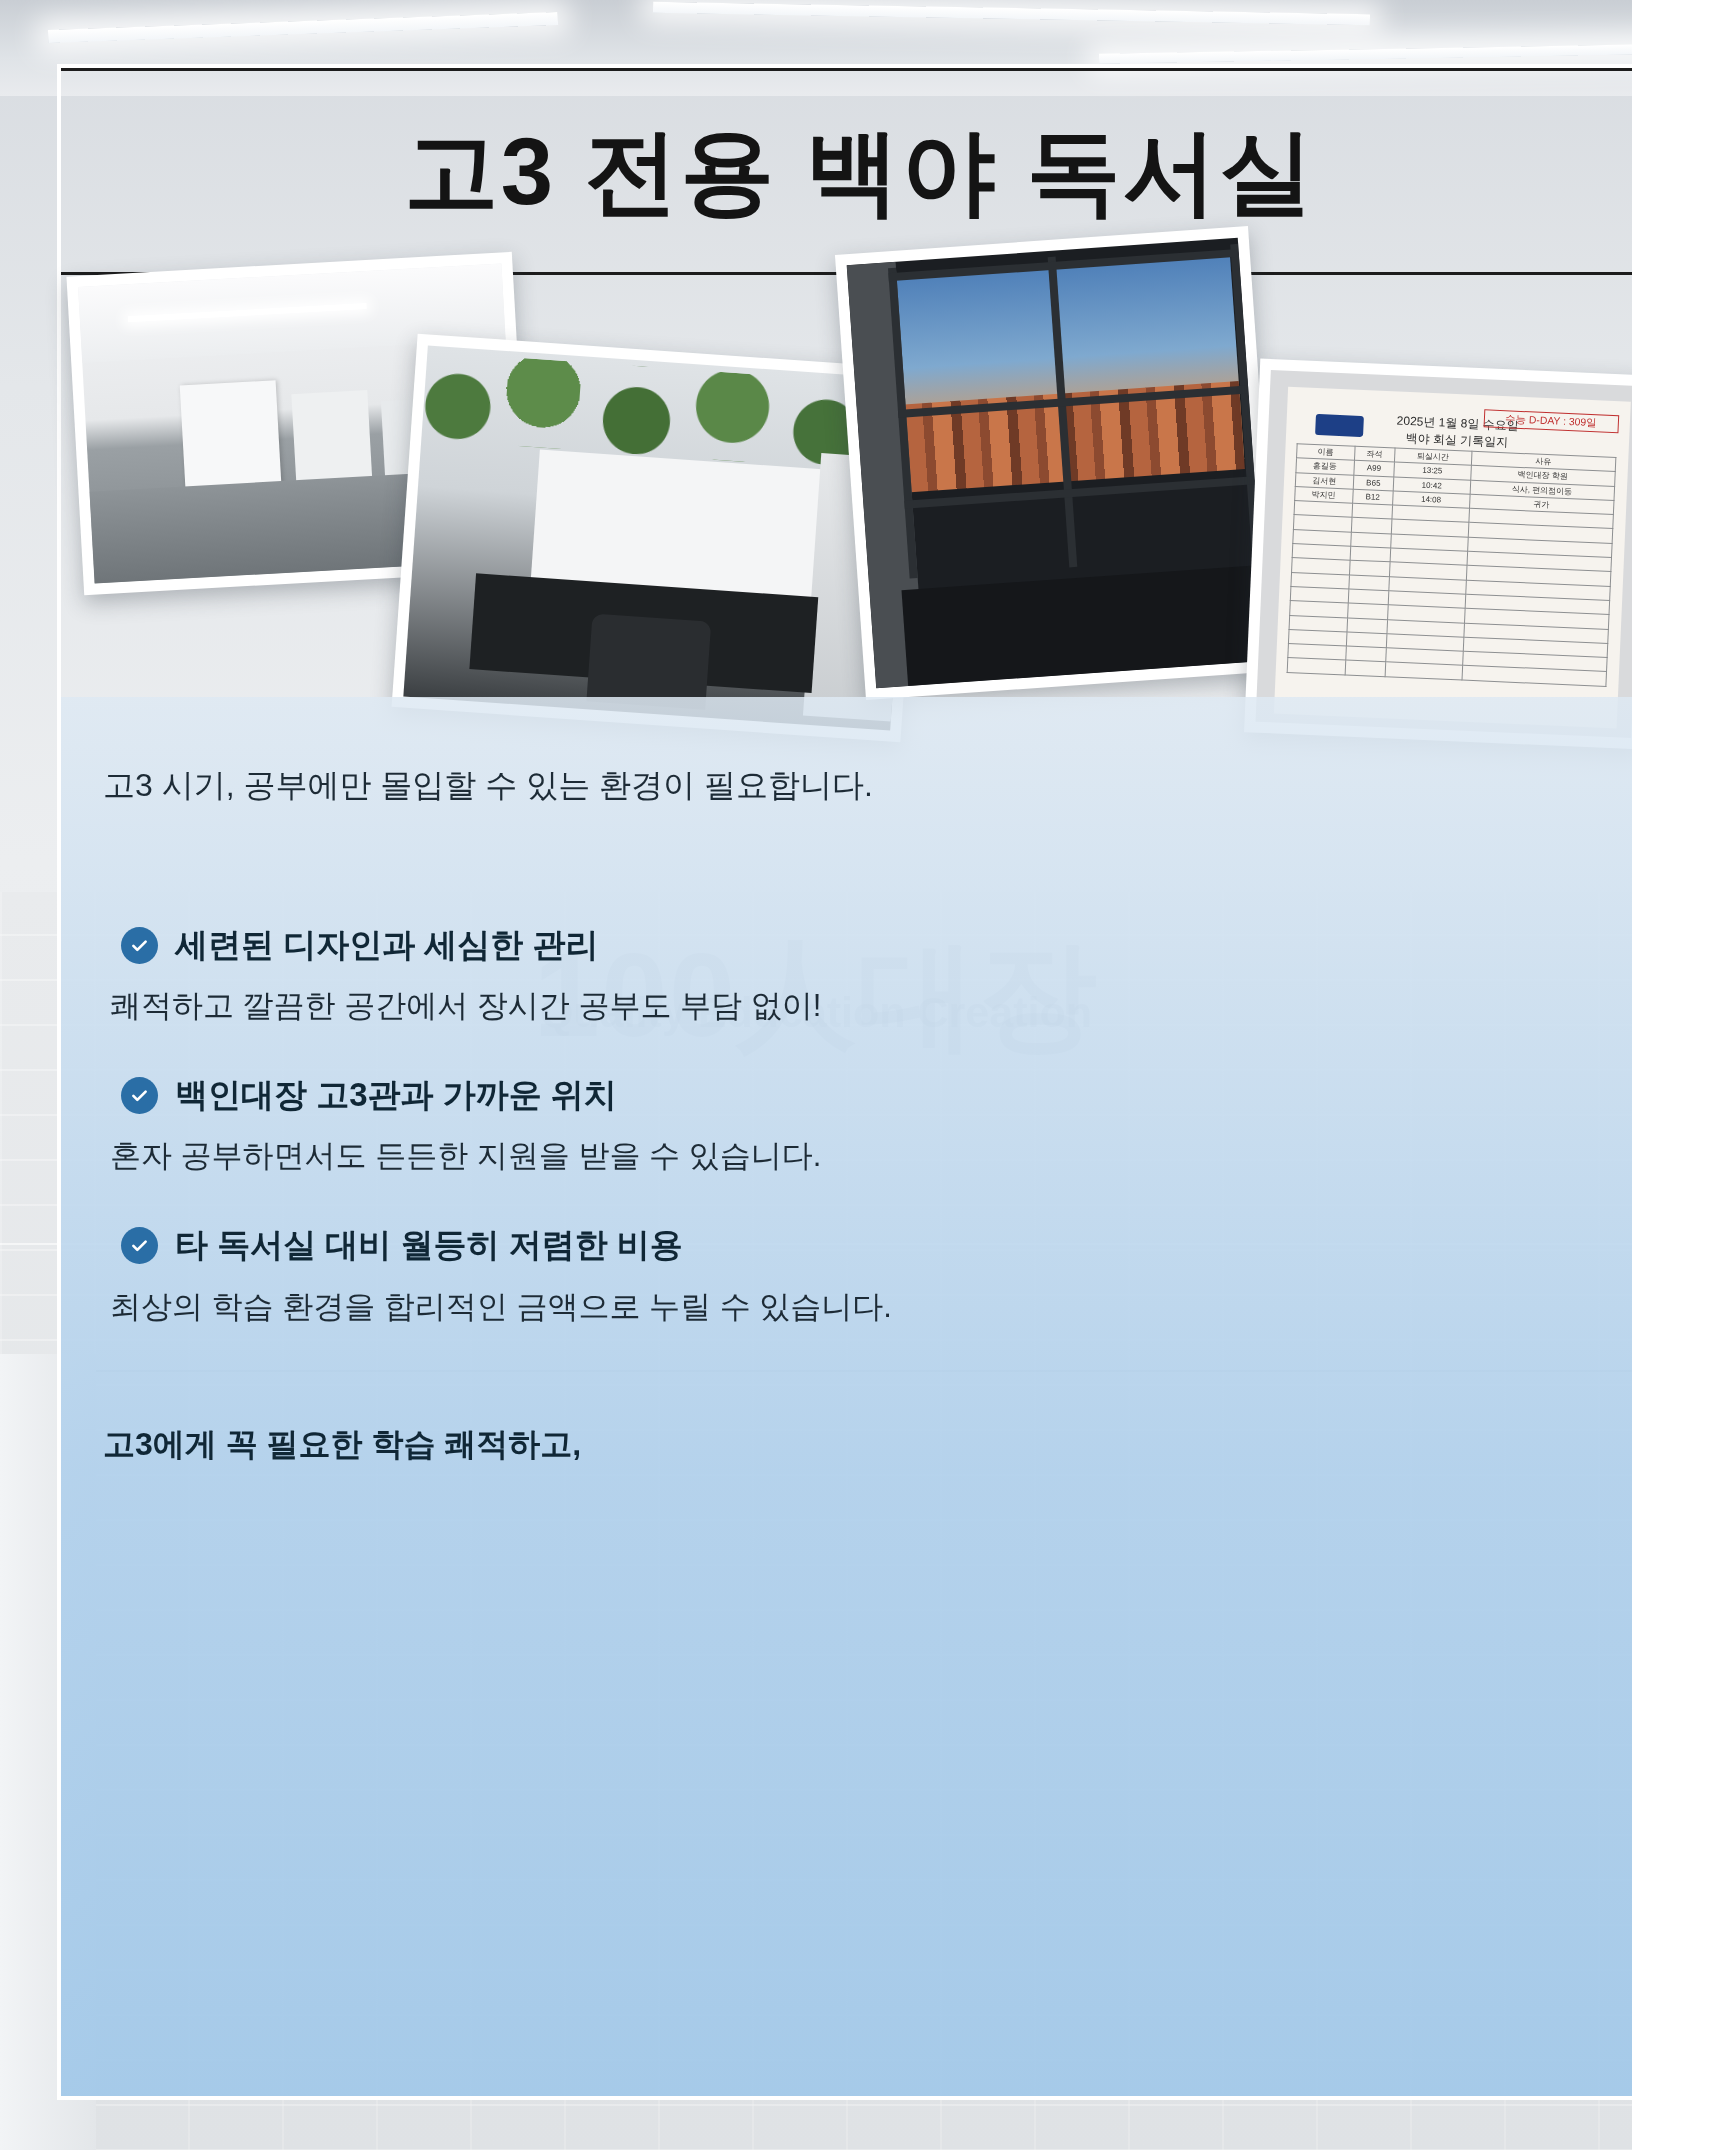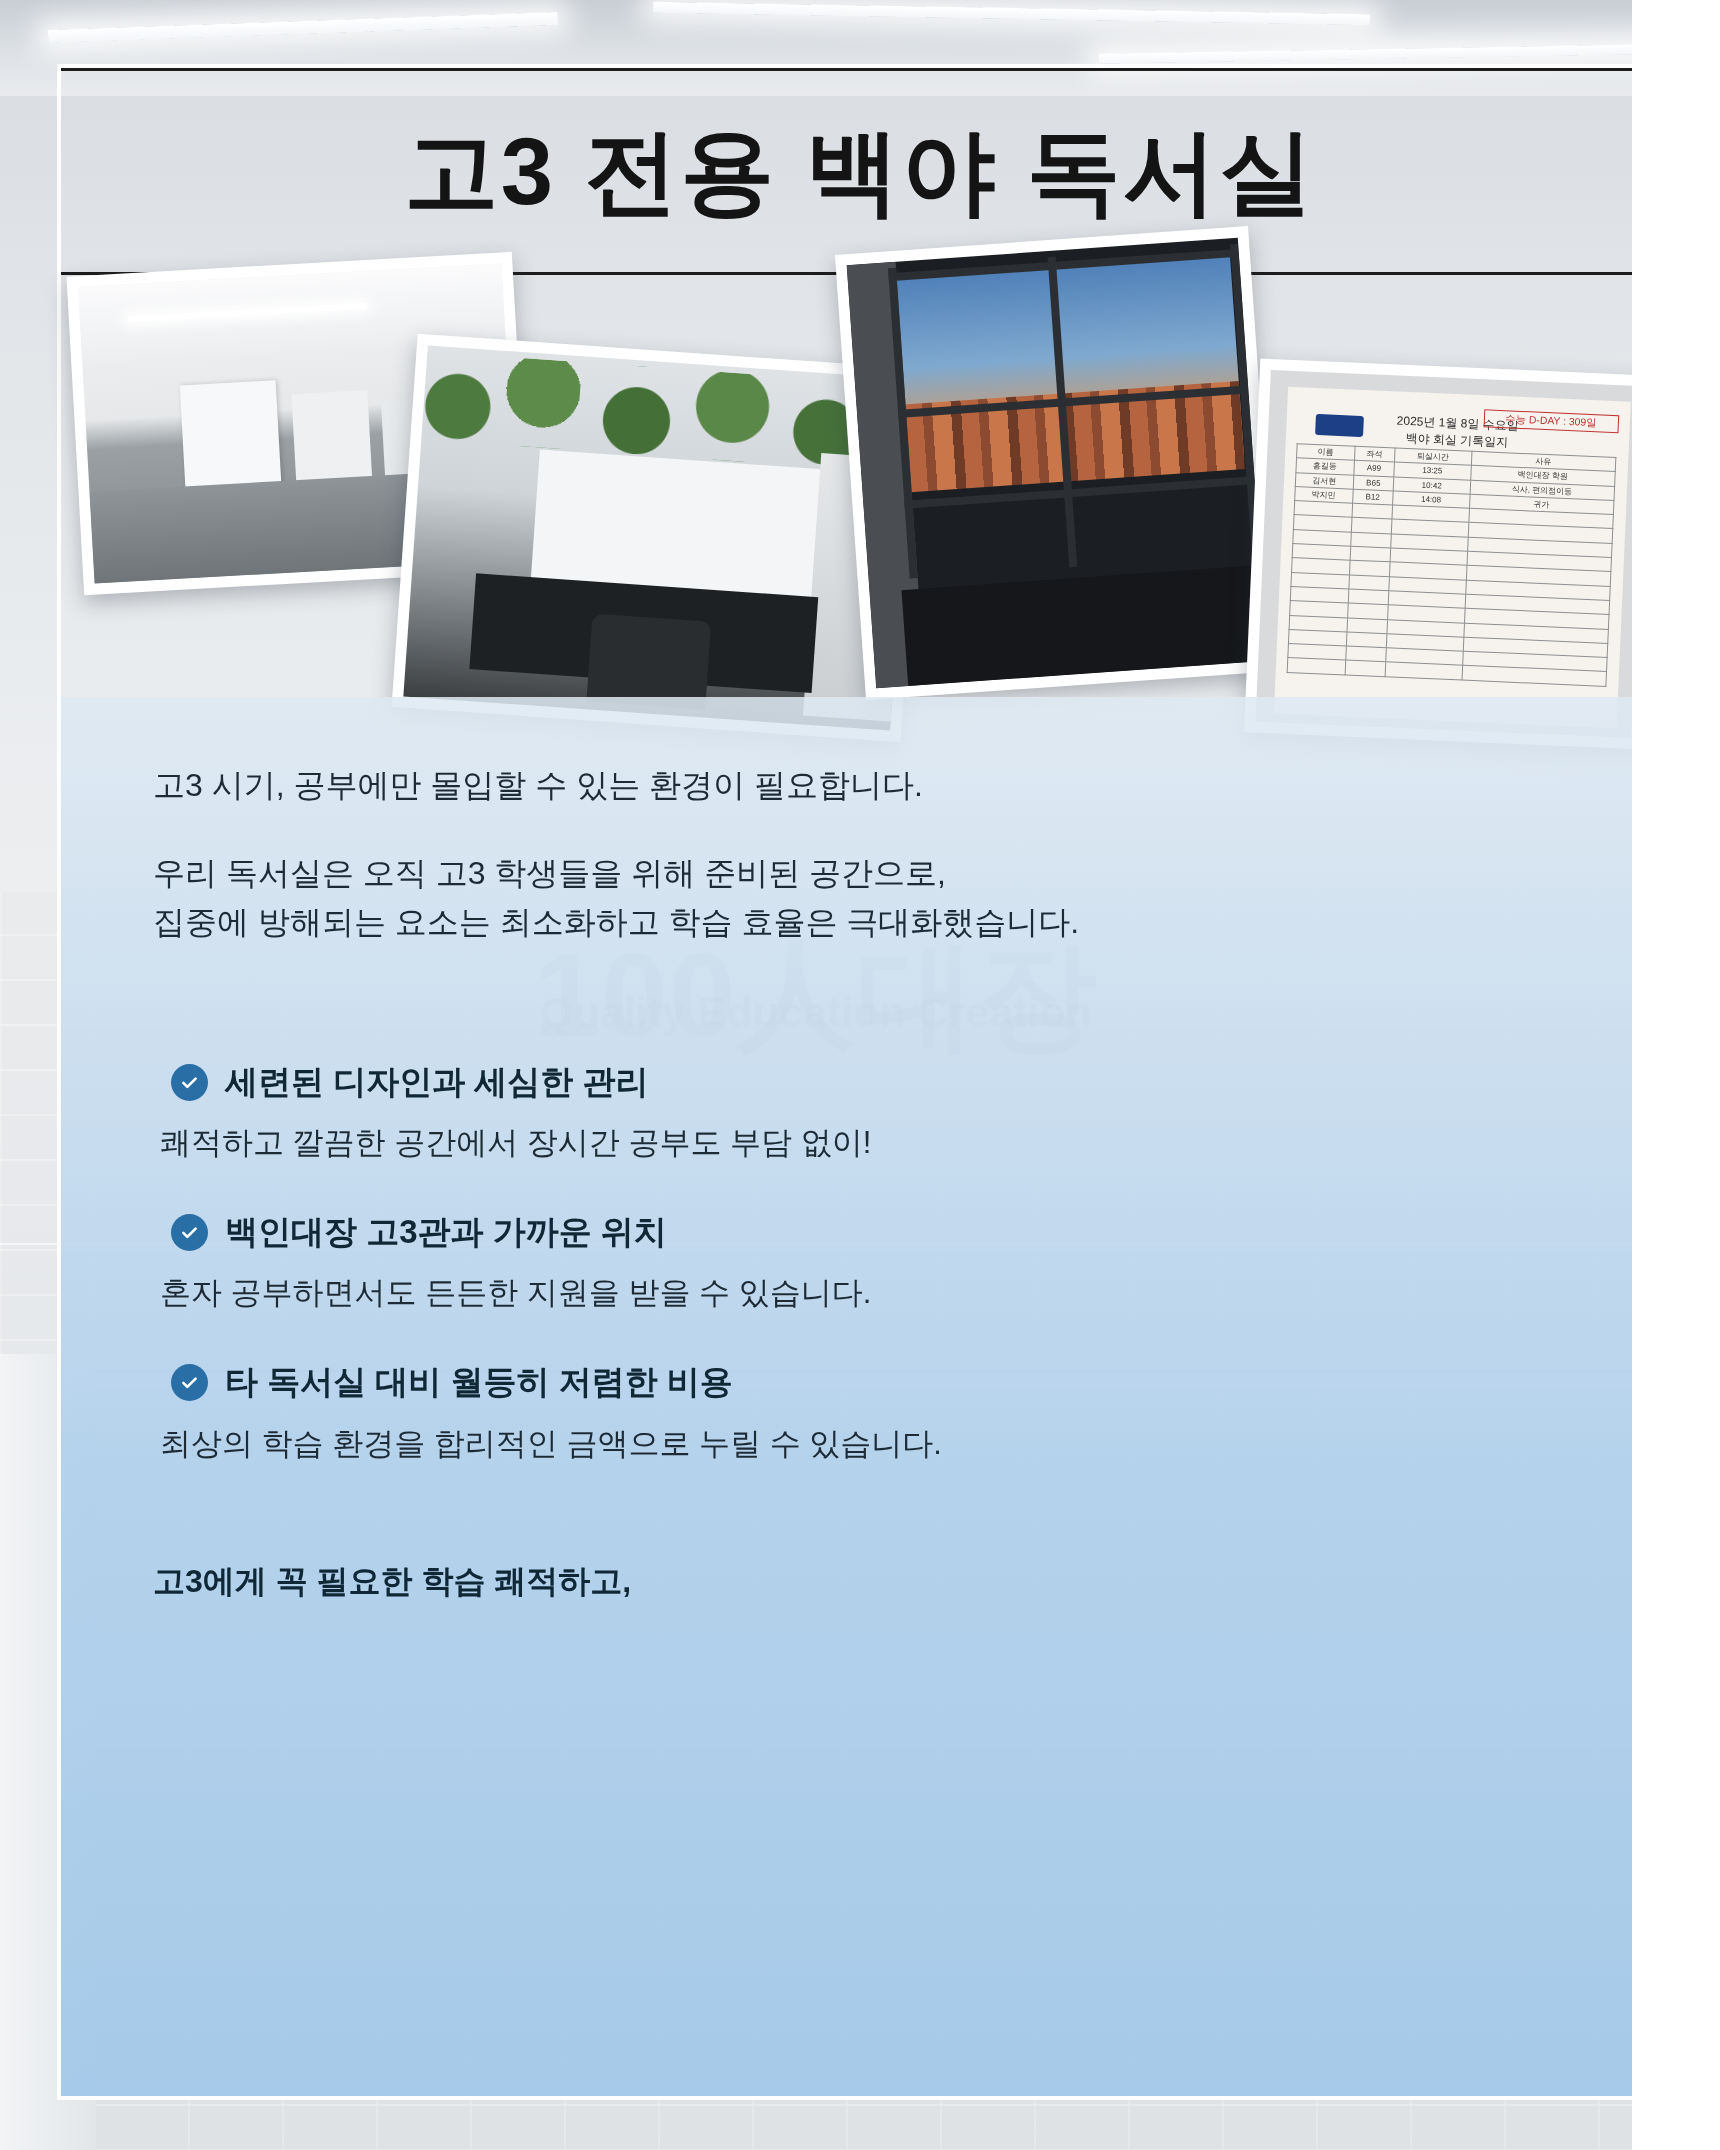--- a/index.html
+++ b/index.html
@@ -187,21 +187,21 @@
   .p4 .sheet td { border:0.8px solid #8d8f91; height:14.3px; font-size:8px; color:#333; text-align:center; }
   .p4 .logo { position:absolute; left:29px; top:25.5px; width:48px; height:21px; background:#1d3f86; border-radius:3.2px; }
 
   
   .body-panel {
     position: absolute;
     left: 0; right: 0;
     top: 629px;
     bottom: 0;
     background: linear-gradient(180deg, rgba(222,233,243,0.86) 0%, rgba(176,208,236,0.90) 55%, rgba(161,200,233,0.92) 100%);
-    padding: 64px 88px 48px 92px;
+    padding: 64px 88px 48px 42px;
   }
   .para {
     font-size: 32px;
     line-height: 1.55;
     color: #1d2b36;
     font-weight: 500;
   }
   .para + .para { margin-top: 38px; }
   .gap-lg { height: 69px; }
 
@@ -419,24 +419,20 @@
           </div>
         </div>
       </div>
 
     </div>
 
     <div class="body-panel">
 
       <div class="para">고3 시기, 공부에만 몰입할 수 있는 환경이 필요합니다.</div>
 
-      <div class="para">
-        <div>우리 독서실은 오직 고3 학생들을 위해 준비된 공간으로,</div>
-        <div>집중에 방해되는 요소는 최소화하고 학습 효율은 극대화했습니다.</div>
-      </div>
 
       <div class="gap-lg"></div>
 
       <div class="feature">
         <div class="feature-head">
           <span class="check">
             <svg viewBox="0 0 24 24" aria-hidden="true">
                 <path d="M5 12.5l4.5 4.5L19 7.5" fill="none" stroke="#ffffff" stroke-width="3" stroke-linecap="round" stroke-linejoin="round"></path>
               </svg>
           </span>

